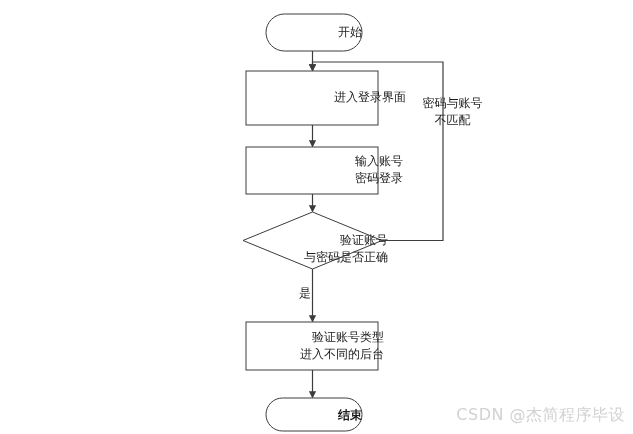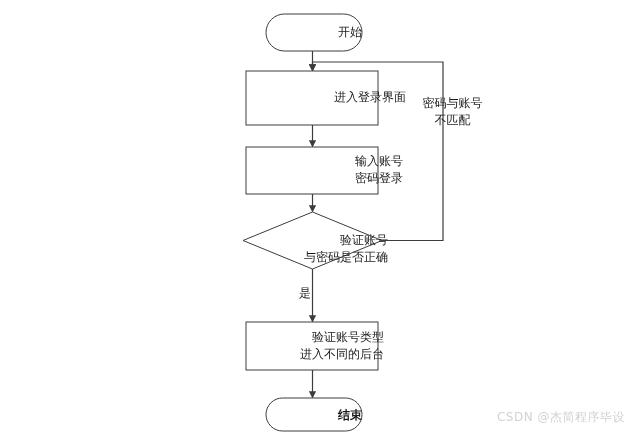--- a/index.html
+++ b/index.html
@@ -36,21 +36,21 @@
     color: #1a1a1a;
     font-size: 12px;
     line-height: 17px;
     white-space: pre;
     pointer-events: none;
   }
   .watermark {
     position: absolute;
     right: 8px;
     bottom: 8px;
-    font-size: 12px;
+    font-size: 16px;
     color: #d2d2d2;
     letter-spacing: 0.5px;
     white-space: pre;
   }
 </style>
 </head>
 <body>
 
 <svg id="flow-canvas" viewBox="0 0 633 434" xmlns="http://www.w3.org/2000/svg">
   <defs>

